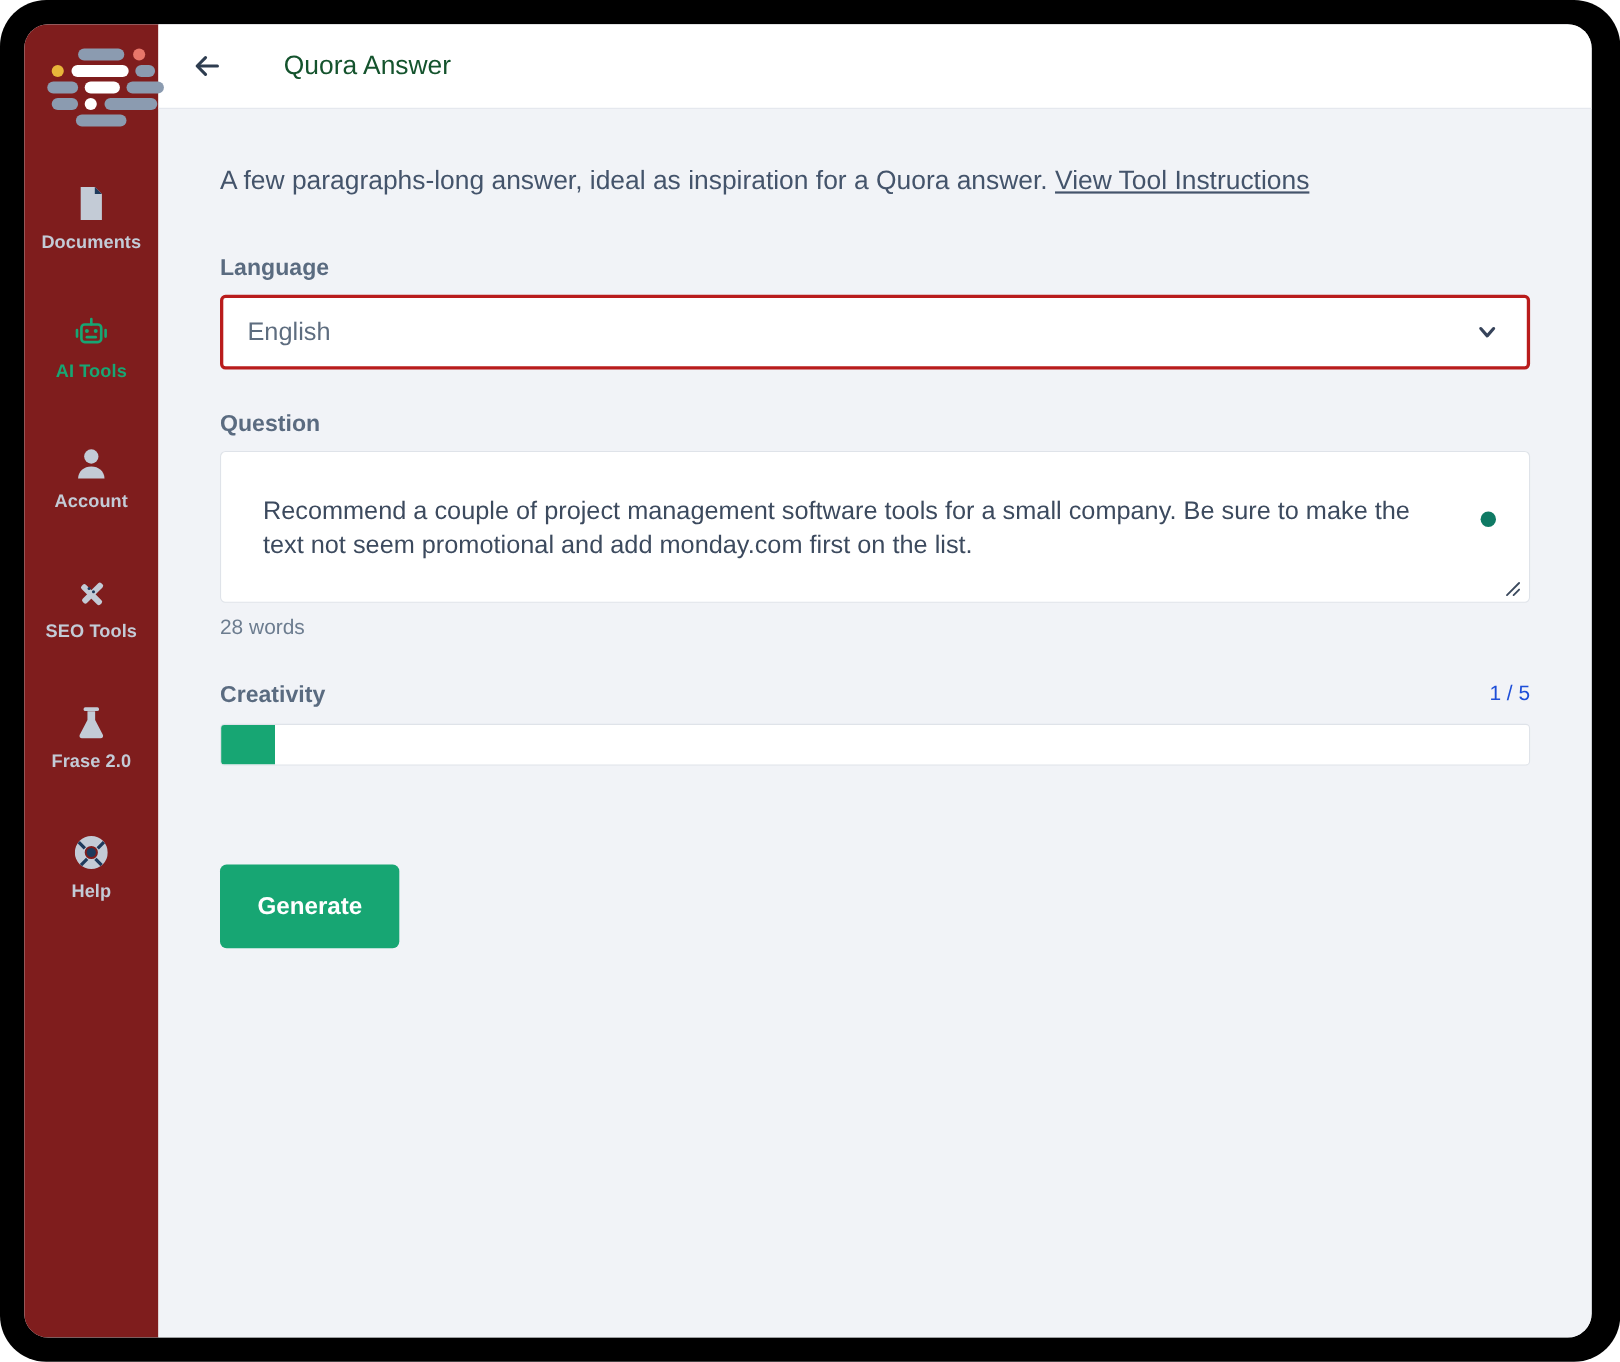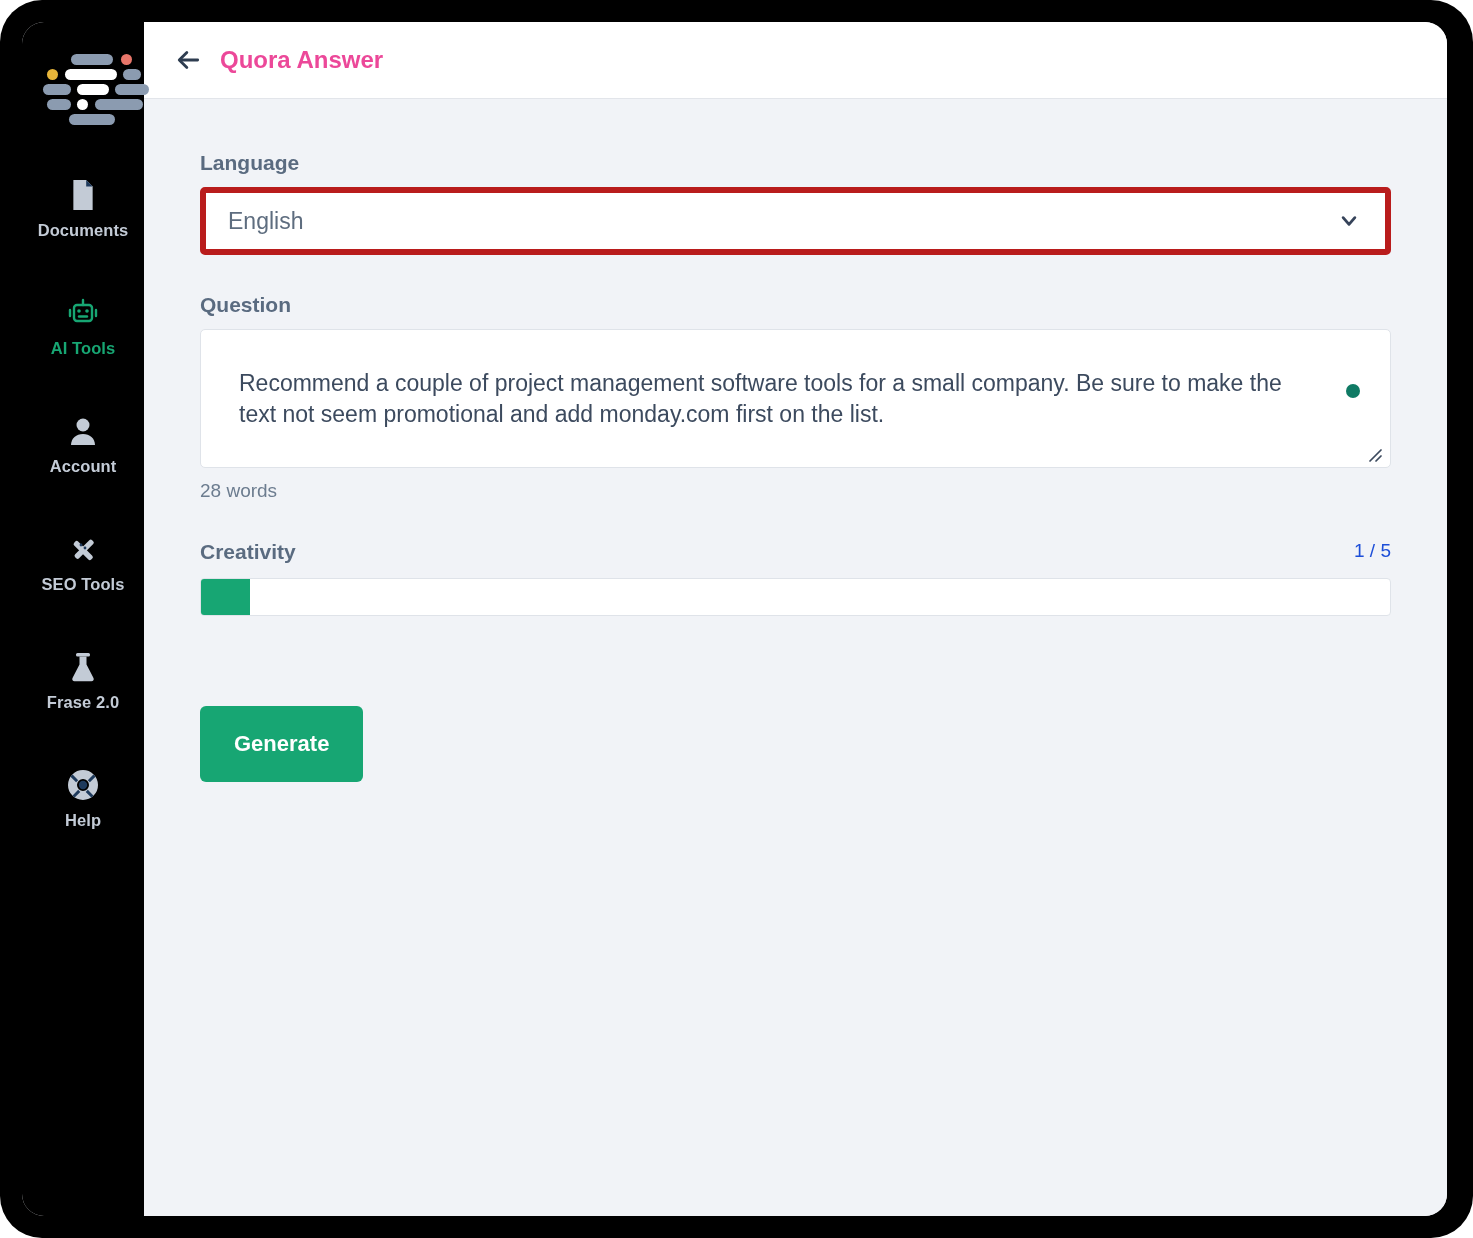--- a/index.html
+++ b/index.html
@@ -34,25 +34,25 @@
     background: #f1f3f7;
     border-radius: 22px;
     overflow: hidden;
     display: flex;
   }
 
   
   #sidebar {
     width: 122px;
     min-width: 122px;
-    background: #000000;
+    background: #7f1d1d;
     display: flex;
     flex-direction: column;
     align-items: center;
-    padding-top: 30px;
+    padding-top: 20px;
     box-sizing: border-box;
   }
 
   .logo {
     width: 80px;
     height: 66px;
     position: relative;
     margin-bottom: 48px;
   }
   .logo .bar {
@@ -117,22 +117,23 @@
   #back-arrow {
     width: 26px;
     height: 26px;
     color: #2e3d50;
     cursor: pointer;
     margin-right: 18px;
     flex-shrink: 0;
   }
   #page-title {
     font-size: 24px;
-    color: #ec4899;
-    font-weight: bold;
+    color: #14532d;
+    font-weight: normal;
+    margin-left: 38px;
   }
 
   #content {
     flex: 1;
     background: #f1f3f7;
     padding: 52px 56px 0 56px;
     box-sizing: border-box;
     overflow: hidden;
   }
 
@@ -152,21 +153,21 @@
     font-size: 21px;
     font-weight: bold;
     color: #5a6b80;
     margin-bottom: 12px;
     display: block;
   }
 
   .select-wrap {
     position: relative;
     background: #ffffff;
-    border: 6px solid #b91c1c;
+    border: 3px solid #b91c1c;
     border-radius: 5px;
     height: 68px;
     display: flex;
     align-items: center;
     padding: 0 22px;
     box-sizing: border-box;
     cursor: pointer;
   }
   .select-value {
     font-size: 23px;
@@ -362,20 +363,24 @@
           <svg width="26" height="26" viewBox="0 0 24 24" fill="none" stroke="currentColor" stroke-width="2.6" stroke-linecap="round" stroke-linejoin="round">
             <line x1="20" y1="12" x2="4" y2="12"></line>
             <polyline points="10,5 3,12 10,19"></polyline>
           </svg>
         </span>
         <h1 id="page-title">Quora Answer</h1>
       </header>
 
       <main id="content">
 
+        <p id="tool-description">
+          <span>A few paragraphs-long answer, ideal as inspiration for a Quora answer.</span>
+          <a id="tool-instructions-link">View Tool Instructions</a>
+        </p>
 
         <div class="field-block">
           <label class="field-label">Language</label>
           <div class="select-wrap">
             <span class="select-value">English</span>
             <span class="chevron">
               <svg width="20" height="20" viewBox="0 0 24 24" fill="none" stroke="currentColor" stroke-width="3.4" stroke-linecap="round" stroke-linejoin="round">
                 <polyline points="5,8 12,16 19,8"></polyline>
               </svg>
             </span>

